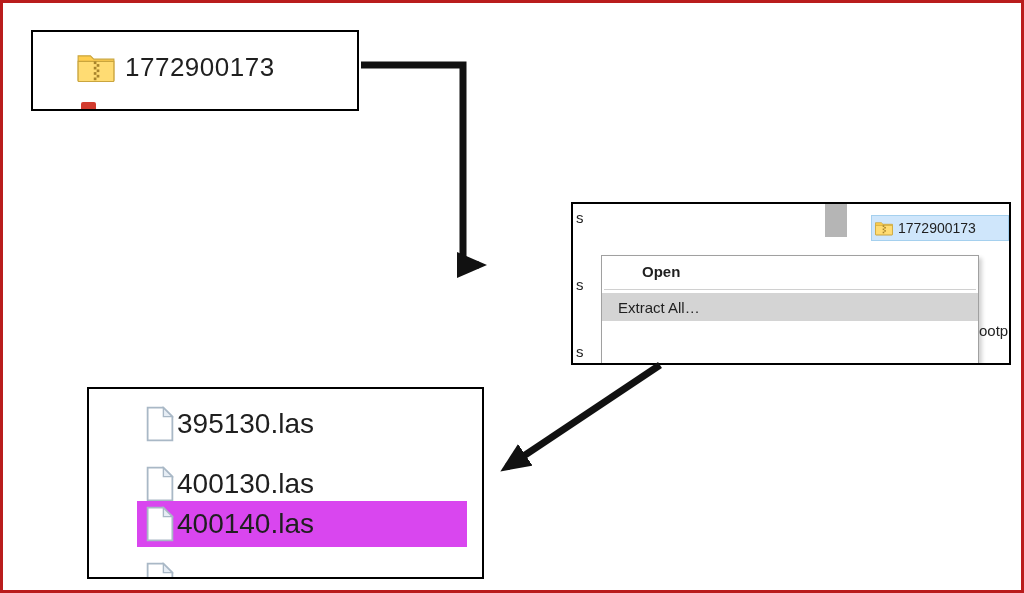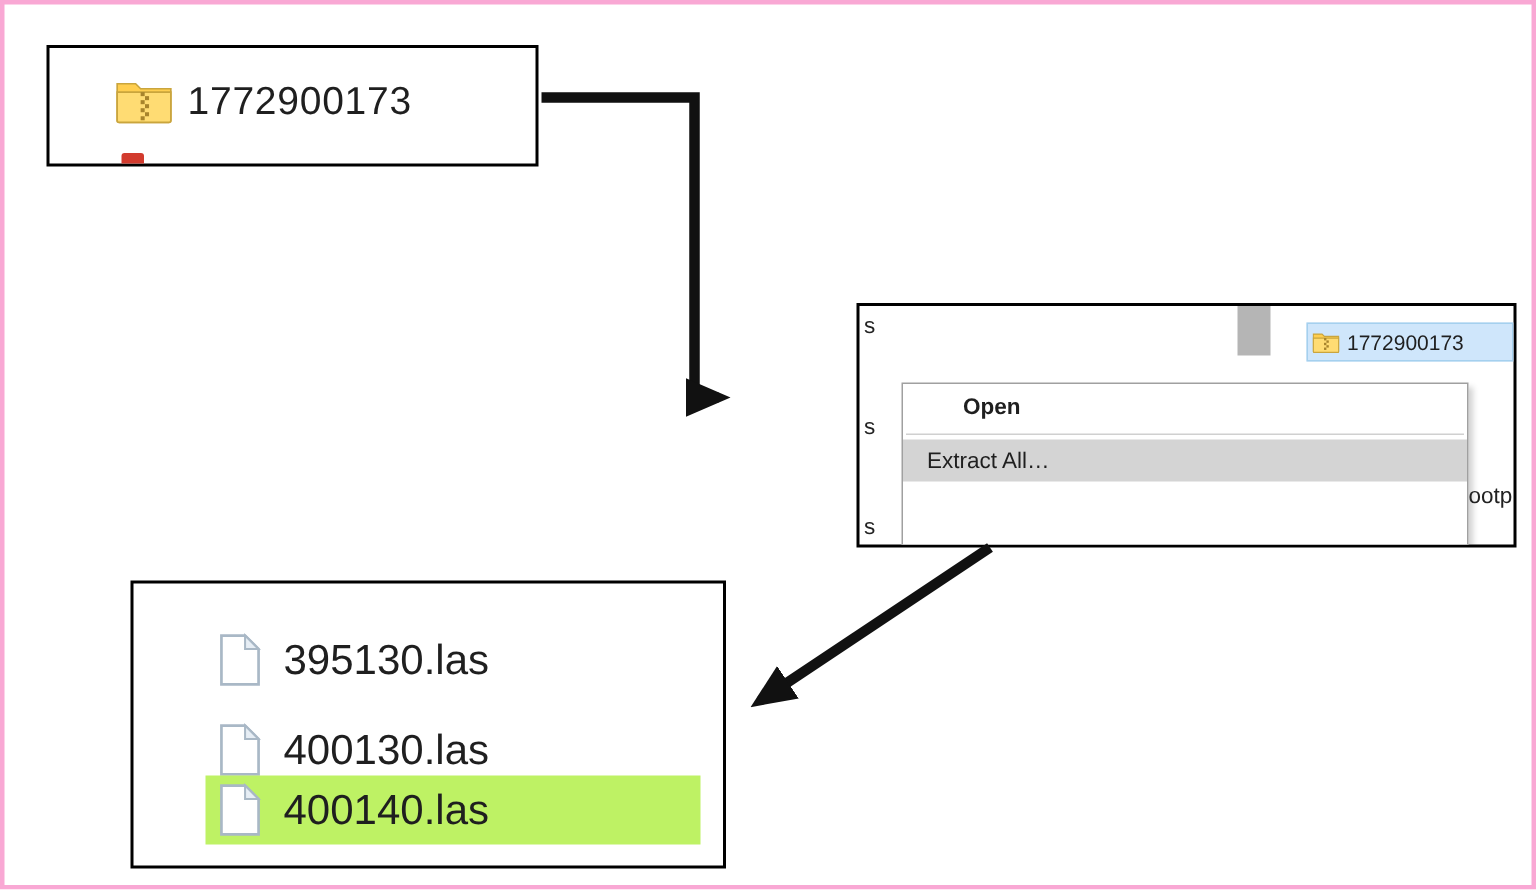--- a/index.html
+++ b/index.html
@@ -1,16 +1,16 @@
 <!DOCTYPE html>
 <html><head>
 <meta charset="utf-8">
 <style>
   html,body{margin:0;padding:0;background:#fff;font-family:"Liberation Sans",sans-serif;}
-  .canvas{position:relative;width:1024px;height:593px;background:#ffffff;border:3px solid #f9a8d4;box-sizing:border-box;overflow:hidden;}
+  .canvas{position:relative;width:1024px;height:593px;background:#ffffff;border:3px solid #b91c1c;box-sizing:border-box;overflow:hidden;}
 
   
   .zip-box{position:absolute;left:28px;top:27px;width:328px;height:81px;border:2px solid #000;background:#fff;box-sizing:border-box;overflow:hidden;}
   .zip-row{position:absolute;left:44px;top:18px;display:flex;align-items:center;gap:10px;}
   .zip-label{font-size:26px;color:#1f1f1f;letter-spacing:.5px;}
   .partial-red{position:absolute;left:48px;top:70px;width:15px;height:12px;background:#d23b2e;border-radius:2px 2px 0 0;}
 
   
   .explorer{position:absolute;left:568px;top:199px;width:440px;height:163px;border:2px solid #000;background:#fff;box-sizing:border-box;overflow:hidden;}
   .trunc{position:absolute;font-size:15px;color:#222;}
@@ -21,22 +21,22 @@
   .sel-file .name{font-size:14px;color:#1f1f1f;white-space:nowrap;}
 
   .context-menu{position:absolute;left:28px;top:51px;width:378px;height:116px;background:#ffffff;border:1px solid #a0a0a0;box-sizing:border-box;box-shadow:3px 3px 4px rgba(0,0,0,.18);text-align:right;}
   .menu-item{height:30px;display:flex;align-items:center;padding-left:40px;font-size:15px;color:#1f1f1f;}
   .menu-item.bold{font-weight:bold;}
   .menu-sep{border-top:1px solid #d0d0d0;margin:3px 2px;}
   .menu-item.highlight{height:28px;background:#d4d4d4;padding-left:16px;}
 
   
   .files-box{position:absolute;left:84px;top:384px;width:397px;height:192px;border:2px solid #000;background:#fff;box-sizing:border-box;overflow:hidden;}
-  .las-row{position:absolute;left:48px;width:330px;height:46px;display:flex;align-items:center;gap:14px;padding-left:8px;box-sizing:border-box;margin-top:16px;}
-  .las-row.selected{background:#bef264;}
+  .las-row{position:absolute;left:48px;width:330px;height:46px;display:flex;align-items:center;gap:2px;padding-left:8px;box-sizing:border-box;}
+  .las-row.selected{background:#d946ef;}
   .las-label{font-size:28px;color:#1f1f1f;}
   .r1{top:12px;} .r2{top:72px;} .r3{top:112px;} .r4{top:168px;}
 
   
   .arrow-layer{position:absolute;left:0;top:0;width:1024px;height:593px;pointer-events:none;}
 
   .icon{display:inline-flex;line-height:0;}
 </style>
 </head>
 <body>

